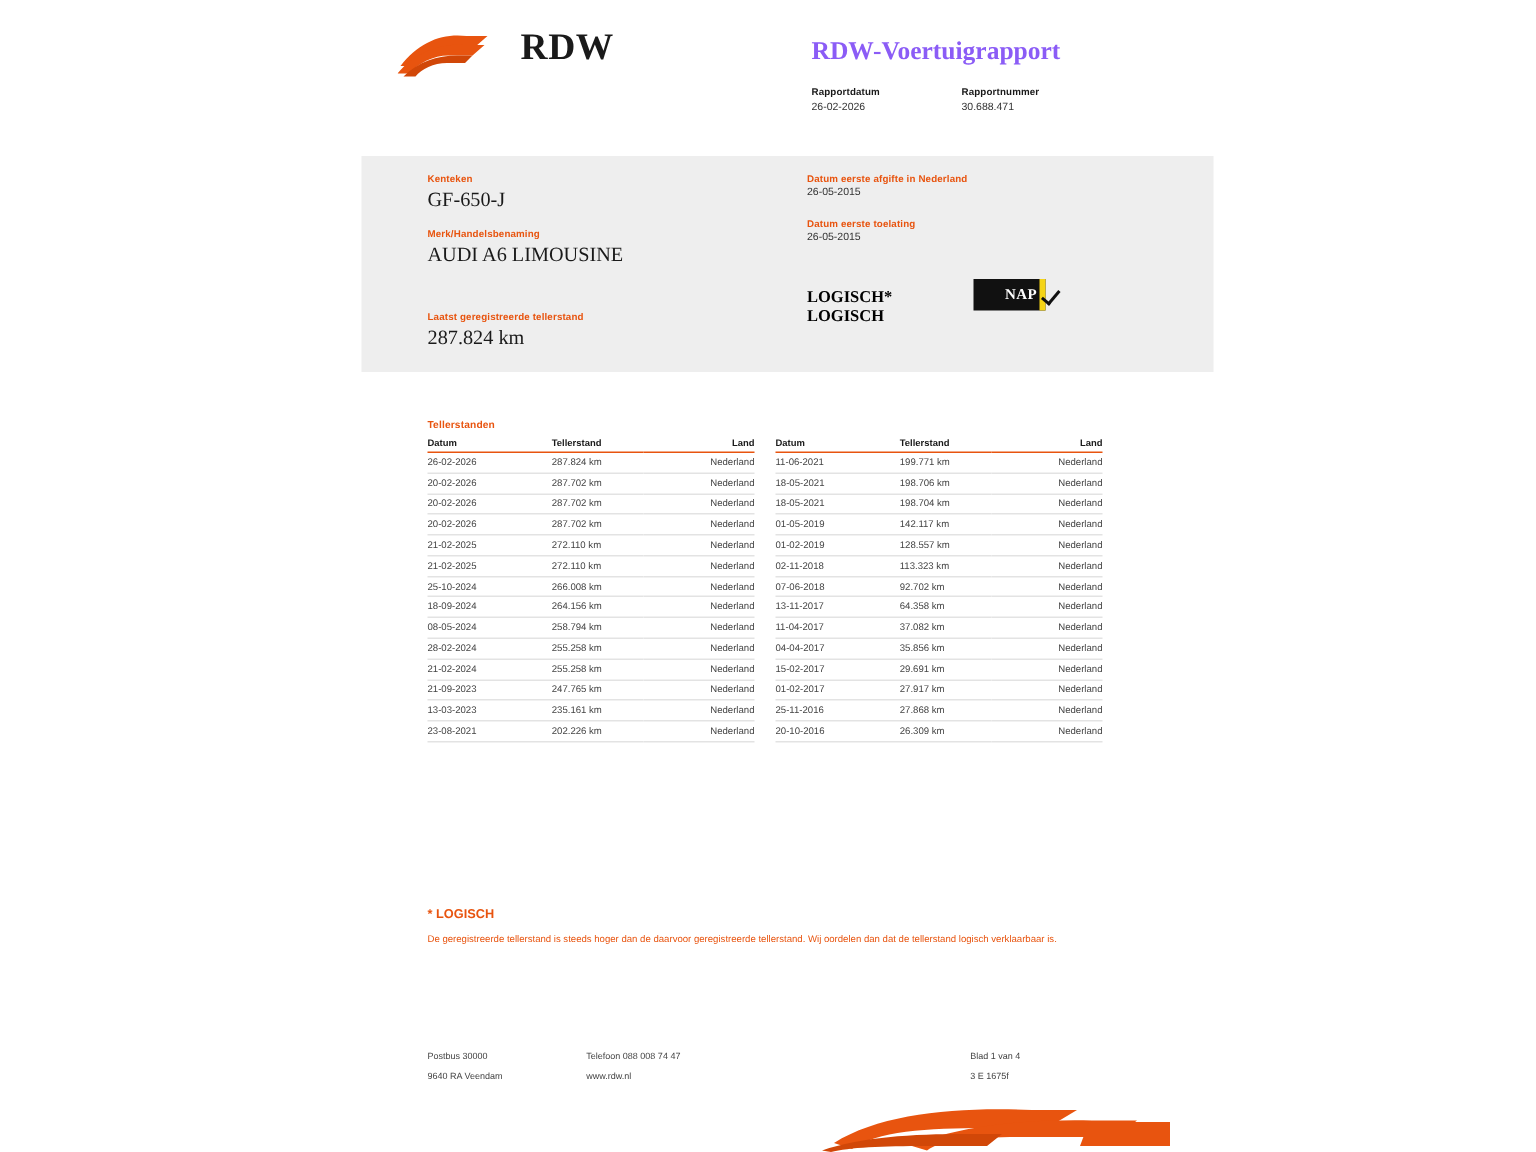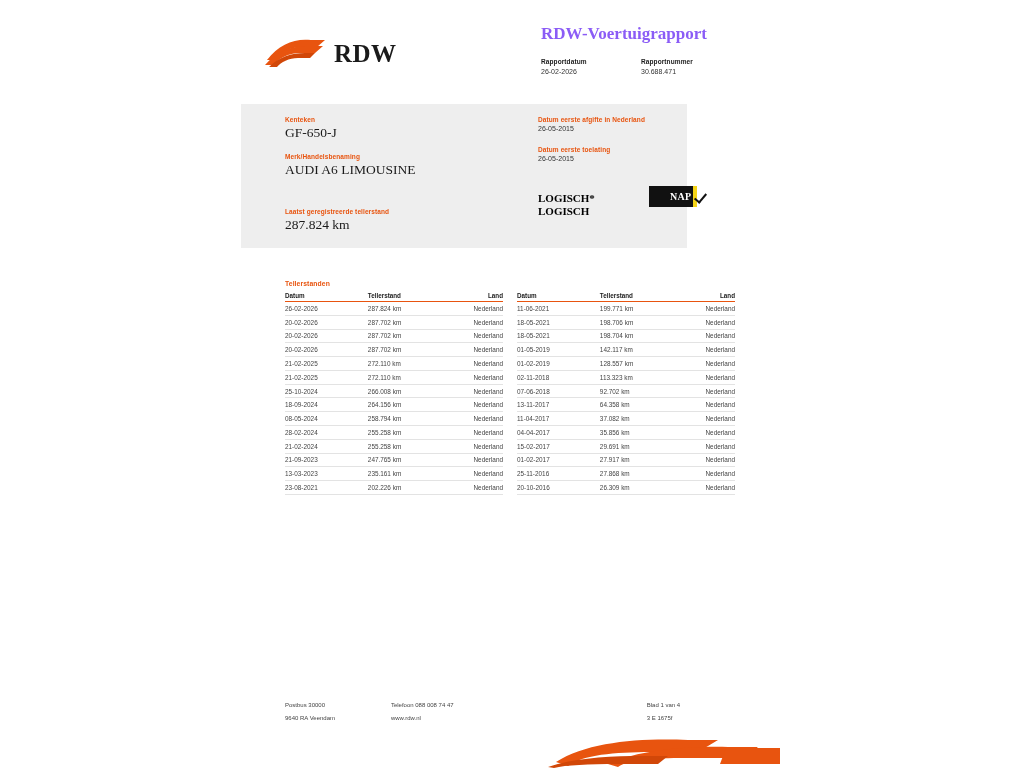--- a/index.html
+++ b/index.html
@@ -22,22 +22,22 @@
     position: absolute;
     left: 0; top: 0;
     width: 1024px;
     height: 100px;
   }
   .logo-wrap {
     position: absolute;
     left: 265px; top: 18px;
     width: 200px; height: 50px;
     display: flex;
-    align-items: flex-end;
-    gap: 3px;
+    align-items: flex-start;
+    gap: 16px;
   }
   .logo-mark {
     width: 66px; height: 34px;
     position: relative;
   }
   .logo-text {
     font-size: 25px;
     font-weight: bold;
     color: #1a1a1a;
     letter-spacing: 0.4px;
@@ -67,21 +67,21 @@
   }
   .meta-value {
     font-size: 7px;
     color: #333;
   }
 
   
   .panel {
     position: absolute;
     left: 241px; top: 104px;
-    width: 446px; height: 144px;
+    width: 568px; height: 144px;
     background: #eeeeee;
   }
   .panel-left { position: absolute; left: 44px; top: 12px; width: 230px; }
   .panel-right { position: absolute; left: 297px; top: 12px; width: 180px; }
 
   .field-label {
     font-size: 6.5px;
     font-weight: bold;
     color: #e8540f;
     margin-bottom: 2px;
@@ -463,20 +463,24 @@
               <td>20-10-2016</td>
               <td>26.309 km</td>
               <td class="r">Nederland</td>
             </tr>
           </tbody>
       </table>
 
     </div>
   </div>
 
+  <div class="footnote">
+    <div class="footnote-title">* LOGISCH</div>
+    <div class="footnote-body">De geregistreerde tellerstand is steeds hoger dan de daarvoor geregistreerde tellerstand. Wij oordelen dan dat de tellerstand logisch verklaarbaar is.</div>
+  </div>
 
   <div class="footer">
     <div class="footer-row">
       <div class="footer-c1">Postbus 30000</div>
       <div class="footer-c2">Telefoon 088 008 74 47</div>
       <div class="footer-c3">Blad 1 van 4</div>
     </div>
     <div class="footer-row">
       <div class="footer-c1">9640 RA Veendam</div>
       <div class="footer-c2">www.rdw.nl</div>

